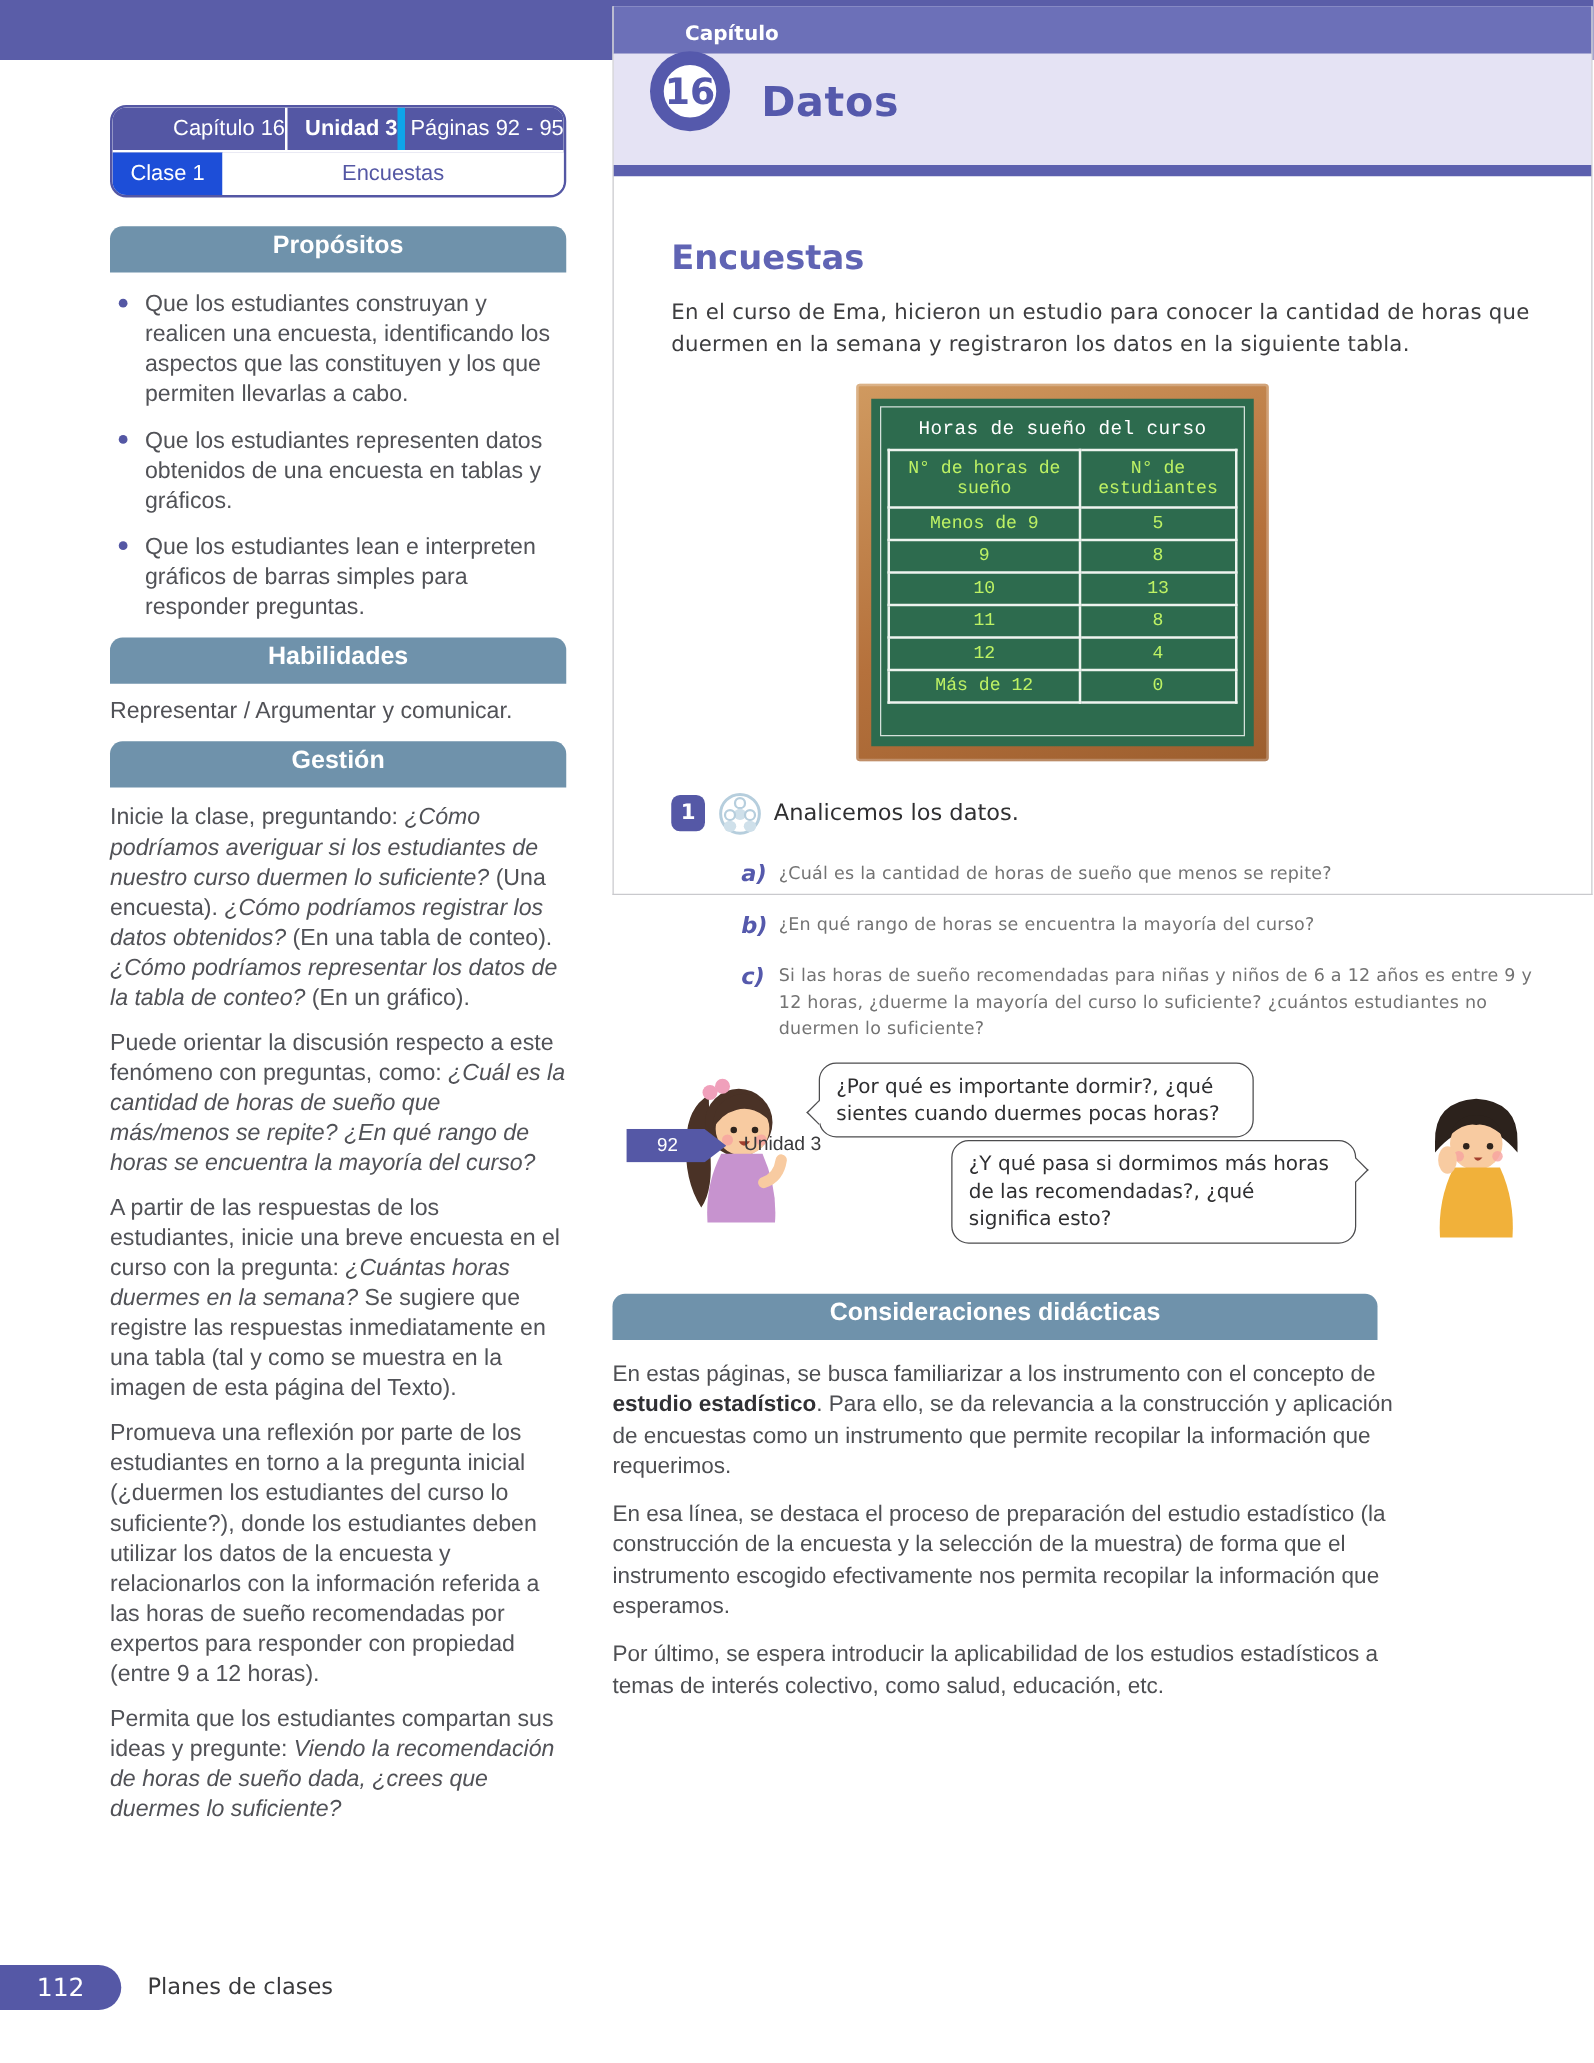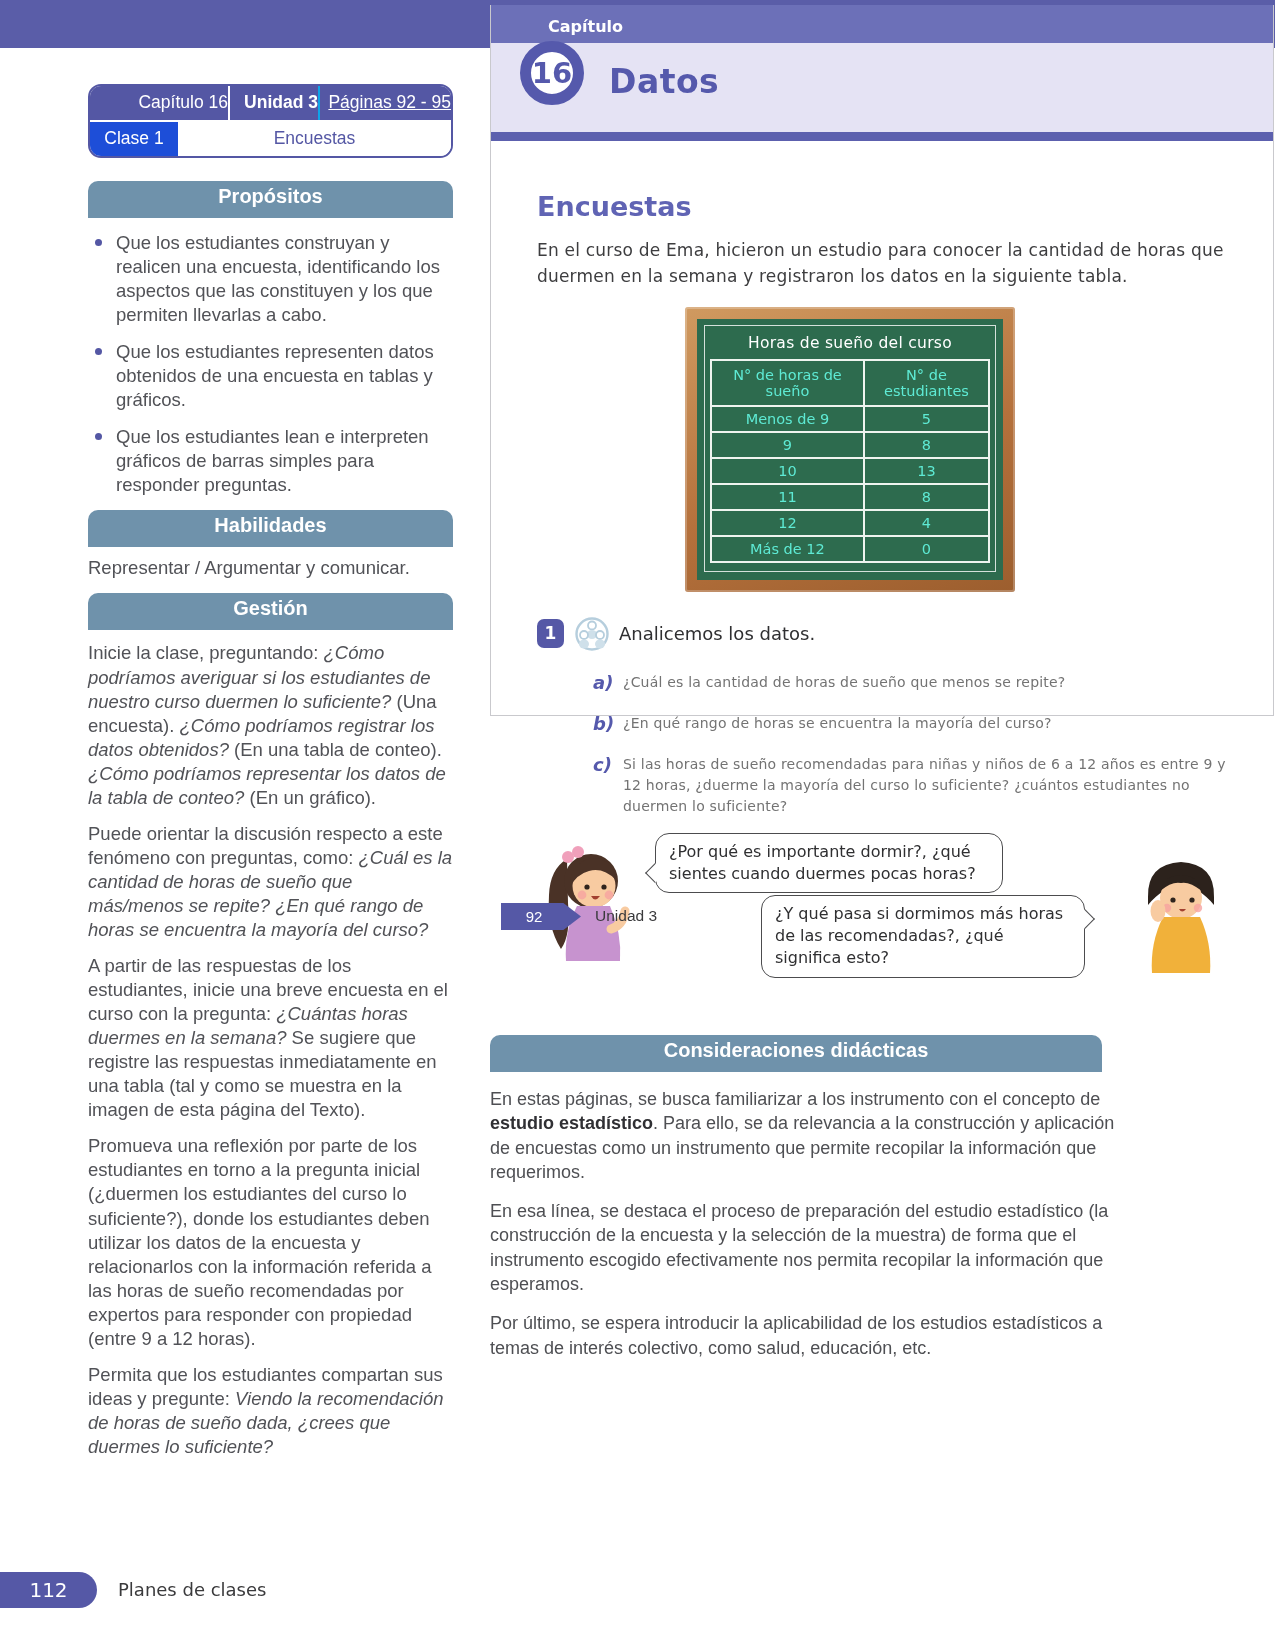--- a/index.html
+++ b/index.html
@@ -10,21 +10,21 @@
   
   .top-band{position:absolute;left:0;top:0;width:1275px;height:48px;background:#5a5da8;}
 
   
   .sidebar{position:absolute;left:88px;top:84px;width:365px;}
   .badge-box{border:2px solid #5457a4;border-radius:13px;overflow:hidden;background:#fff;}
   .badge-row1{display:flex;background:#5457a4;color:#fff;font-size:17.5px;border-bottom:2px solid #fff;}
   .badge-row1 .cell{padding:6px 0 7px;text-align:right;}
   .c-chap{width:138px;}
   .c-unit{width:88px;border-left:2px solid #fff;font-weight:bold;}
-  .c-pages{flex:1;border-left:2px solid #0ea5e9;text-decoration:underline;}
+  .c-pages{flex:1;border-left:6px solid #0ea5e9;}
   .badge-row2{display:flex;font-size:17.5px;}
   .c-class{width:88px;background:#1d4ed8;color:#fff;text-align:center;padding:6px 0 7px;}
   .c-topic{flex:1;color:#5457a4;text-align:center;padding:6px 0 7px;background:#fff;}
   .bar{background:#6f92ab;color:#fff;font-weight:bold;text-align:center;font-size:20px;
        padding:4px 0 10px;border-radius:10px 10px 0 0;}
   .bar.m1{margin-top:23px;}
   .bullets{margin:13px 0 0 0;padding:0;list-style:none;}
   .bullets li{display:flex;margin-bottom:13px;font-size:18.5px;line-height:1.3;color:#515257;}
   .bullets .dot{width:7px;height:7px;border-radius:50%;background:#5457a4;margin:8px 14px 0 7px;flex:none;}
   .skill-text{margin:10px 0 14px 0;font-size:18.5px;color:#515257;}
@@ -45,24 +45,24 @@
   .tb-title{position:absolute;left:118px;top:57px;font-family:"DejaVu Sans",sans-serif;
             font-weight:bold;font-size:33px;color:#5559ac;letter-spacing:.5px;}
   .tb-content{padding:0 40px 0 46px;font-family:"DejaVu Sans",sans-serif;color:#3d3d3f;}
   .tb-section{margin-top:50px;font-weight:bold;font-size:27px;color:#6064b4;}
   .tb-intro{margin-top:15px;font-size:17px;line-height:1.55;letter-spacing:.2px;color:#3d3d3f;}
 
   
   .board{width:306px;margin:16px 0 0 148px;background:linear-gradient(160deg,#d09a60 0%,#b5713c 55%,#9c5e2e 100%);
          padding:12px;border-radius:3px;box-shadow:inset 0 0 0 2px rgba(255,255,255,.25);}
   .board-green{background:#2d6b4e;padding:6px 7px 8px;}
-  .board-inner{border:1.5px solid rgba(255,255,255,.8);padding:4px 5px 8px;}
+  .board-inner{border:1.5px solid rgba(255,255,255,.8);padding:4px 5px 25px;font-family:Liberation Mono, monospace;}
   .board-title{color:#fff;text-align:center;font-size:15.5px;padding:4px 0 7px;letter-spacing:.3px;}
   .board table{width:100%;border-collapse:collapse;}
-  .board th,.board td{border:2px solid #eef4ef;color:#5eead4;font-weight:normal;text-align:center;
+  .board th,.board td{border:2px solid #eef4ef;color:#bef264;font-weight:normal;text-align:center;
                       font-size:14.5px;padding:4px 2px;}
   .board th{padding:6px 2px;}
   .board .col1{width:55%;}
 
   
   .ex-row{display:flex;align-items:center;margin-top:24px;}
   .ex-num{width:27px;height:29px;background:#5558a6;color:#fff;border-radius:7px;text-align:center;
           line-height:29px;font-weight:bold;font-size:17px;flex:none;}
   .ex-icon{margin:0 9px 0 10px;flex:none;}
   .ex-prompt{font-size:18px;color:#2f2f31;}

